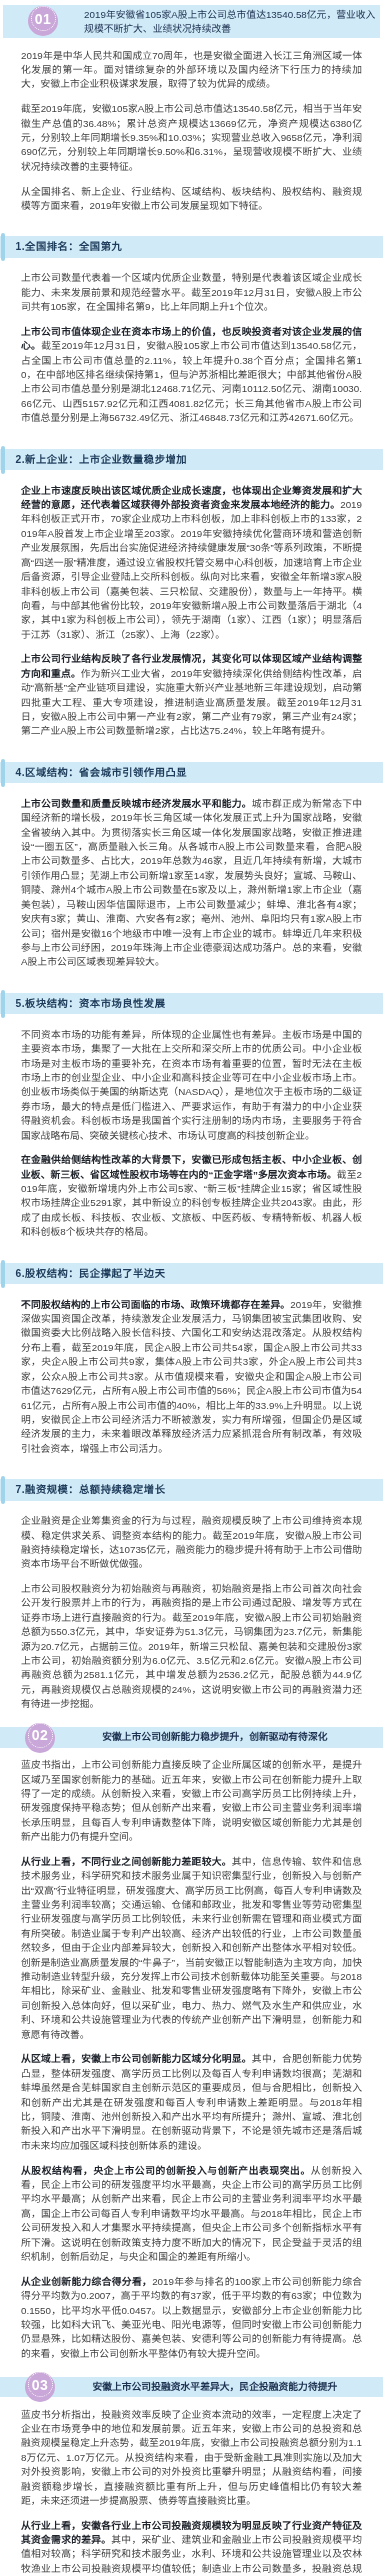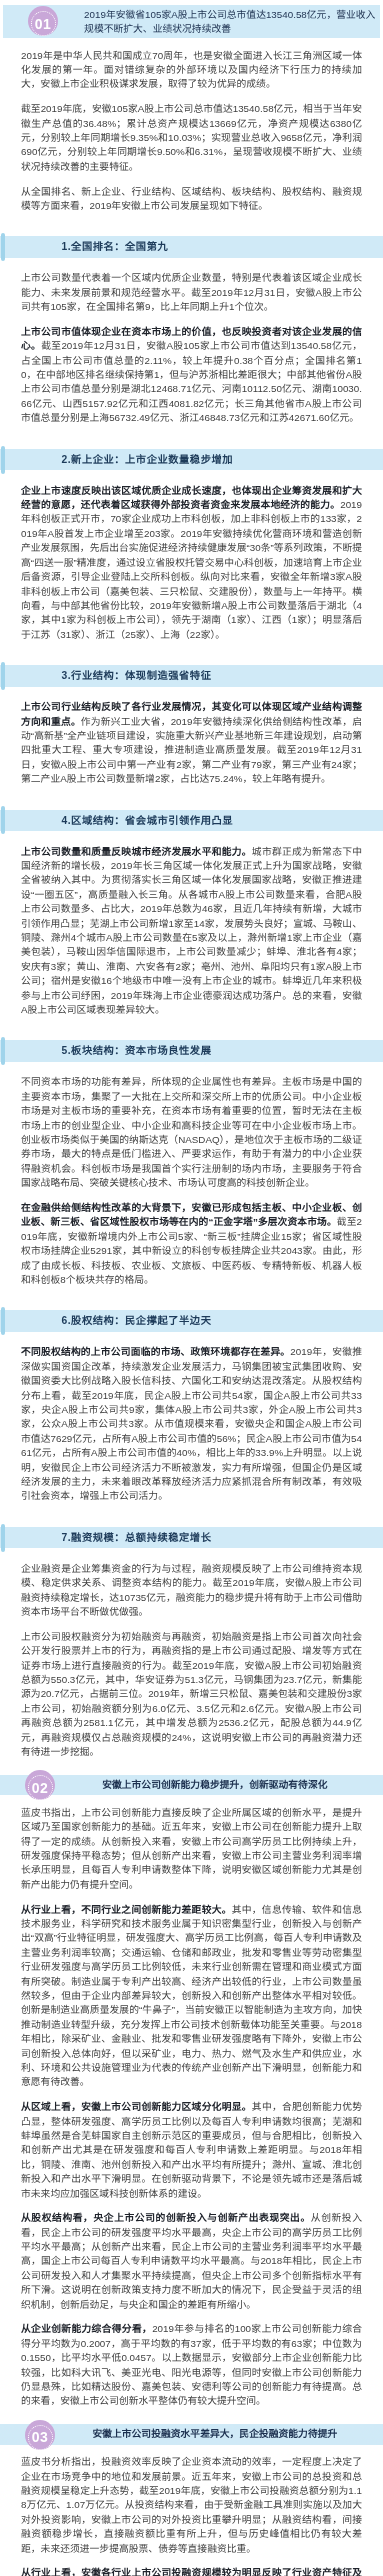--- a/index.html
+++ b/index.html
@@ -27,21 +27,21 @@
     background:var(--band-bg);
     margin:5.2px 3.1px 0 3.1px;
   }
   .banner .badge{
     position:absolute;
     left:25px;
     width:30px;height:30px;
     border-radius:50%;
     background:var(--badge-bg);
     box-sizing:border-box;
-    display:flex;align-items:flex-end;justify-content:center;
+    display:flex;align-items:flex-start;justify-content:center;
   }
   .banner .badge-inner{
     width:25px;height:25px;
     border-radius:50%;
     border:1px dotted var(--badge-ring);
     box-sizing:border-box;
     display:flex;align-items:center;justify-content:center;
   }
   .banner .badge-num{
     color:#fff;font-size:14px;font-weight:bold;letter-spacing:0.5px;
@@ -67,21 +67,20 @@
   }
 
   
   .sub-heading{
     position:relative;
     background:var(--band-bg);
     height:21.6px;
     margin:23px 0 13.4px 0;
     font-size:10.3px;font-weight:bold;
     color:var(--heading-color);
-    padding-left:46px;
   }
   .sub-heading .accent{
     position:absolute;
     left:1px;top:-3.1px;
     width:4.1px;height:28px;
     border-radius:2.6px;
     background:var(--accent-bar);
   }
   .sub-heading .sub-heading-text{
     display:block;
@@ -125,24 +124,20 @@
       <span class="accent"></span>
       <span class="sub-heading-text">1.全国排名：全国第九</span>
     </h2>
     <p class="para"><span>上市公司数量代表着一个区域内优质企业数量，特别是代表着该区域企业成长能力、未来发展前景和规范经营水平。截至2019年12月31日，安徽A股上市公司共有105家，在全国排名第9，比上年同期上升1个位次。</span></p>
     <p class="para"><span class="lead">上市公司市值体现企业在资本市场上的价值，也反映投资者对该企业发展的信心。</span><span>截至2019年12月31日，安徽A股105家上市公司市值达到13540.58亿元，占全国上市公司市值总量的2.11%，较上年提升0.38个百分点；全国排名第10，在中部地区排名继续保持第1，但与沪苏浙相比差距很大；中部其他省份A股上市公司市值总量分别是湖北12468.71亿元、河南10112.50亿元、湖南10030.66亿元、山西5157.92亿元和江西4081.82亿元；长三角其他省市A股上市公司市值总量分别是上海56732.49亿元、浙江46848.73亿元和江苏42671.60亿元。</span></p>
     <h2 class="sub-heading">
       <span class="accent"></span>
       <span class="sub-heading-text">2.新上企业：上市企业数量稳步增加</span>
     </h2>
     <p class="para"><span class="lead">企业上市速度反映出该区域优质企业成长速度，也体现出企业筹资发展和扩大经营的意愿，还代表着区域获得外部投资者资金来发展本地经济的能力。</span><span>2019年科创板正式开市，70家企业成功上市科创板，加上非科创板上市的133家，2019年A股首发上市企业增至203家。2019年安徽持续优化营商环境和营造创新产业发展氛围，先后出台实施促进经济持续健康发展“30条”等系列政策，不断提高“四送一服”精准度，通过设立省股权托管交易中心科创板，加速培育上市企业后备资源，引导企业登陆上交所科创板。纵向对比来看，安徽全年新增3家A股非科创板上市公司（嘉美包装、三只松鼠、交建股份），数量与上一年持平。横向看，与中部其他省份比较，2019年安徽新增A股上市公司数量落后于湖北（4家，其中1家为科创板上市公司），领先于湖南（1家）、江西（1家）；明显落后于江苏（31家）、浙江（25家）、上海（22家）。</span></p>
-    <h2 class="sub-heading">
-      <span class="accent"></span>
-      <span class="sub-heading-text">3.行业结构：体现制造强省特征</span>
-    </h2>
     <p class="para"><span class="lead">上市公司行业结构反映了各行业发展情况，其变化可以体现区域产业结构调整方向和重点。</span><span>作为新兴工业大省，2019年安徽持续深化供给侧结构性改革，启动“高新基”全产业链项目建设，实施重大新兴产业基地新三年建设规划，启动第四批重大工程、重大专项建设，推进制造业高质量发展。截至2019年12月31日，安徽A股上市公司中第一产业有2家，第二产业有79家，第三产业有24家；第二产业A股上市公司数量新增2家，占比达75.24%，较上年略有提升。</span></p>
     <h2 class="sub-heading">
       <span class="accent"></span>
       <span class="sub-heading-text">4.区域结构：省会城市引领作用凸显</span>
     </h2>
     <p class="para"><span class="lead">上市公司数量和质量反映城市经济发展水平和能力。</span><span>城市群正成为新常态下中国经济新的增长极，2019年长三角区域一体化发展正式上升为国家战略，安徽全省被纳入其中。为贯彻落实长三角区域一体化发展国家战略，安徽正推进建设“一圈五区”，高质量融入长三角。从各城市A股上市公司数量来看，合肥A股上市公司数量多、占比大，2019年总数为46家，且近几年持续有新增，大城市引领作用凸显；芜湖上市公司新增1家至14家，发展势头良好；宣城、马鞍山、铜陵、滁州4个城市A股上市公司数量在5家及以上，滁州新增1家上市企业（嘉美包装），马鞍山因华信国际退市，上市公司数量减少；蚌埠、淮北各有4家；安庆有3家；黄山、淮南、六安各有2家；亳州、池州、阜阳均只有1家A股上市公司；宿州是安徽16个地级市中唯一没有上市企业的城市。蚌埠近几年来积极参与上市公司纾困，2019年珠海上市企业德豪润达成功落户。总的来看，安徽A股上市公司区域表现差异较大。</span></p>
     <h2 class="sub-heading">
       <span class="accent"></span>
       <span class="sub-heading-text">5.板块结构：资本市场良性发展</span>
     </h2>

